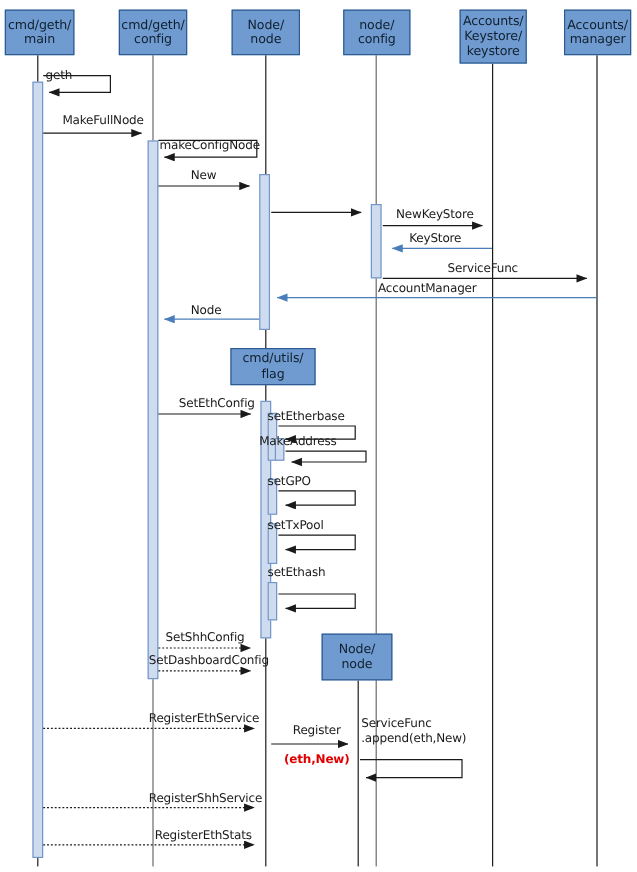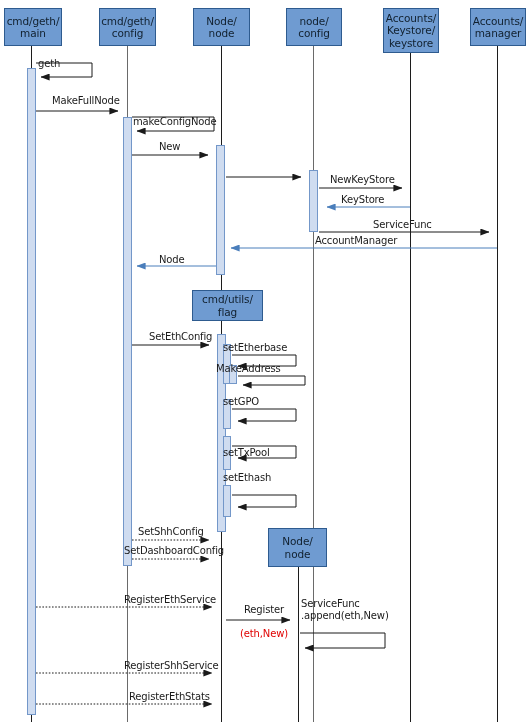--- a/index.html
+++ b/index.html
@@ -50,21 +50,21 @@
   
   .mlabel{
     position:absolute;
     font-size:10px;
     line-height:12px;
     color:#1a1a1a;
     white-space:pre-line;
     letter-spacing:-0.15px;
   }
   .mlabel.ctr{text-align:center;}
-  .red{color:#e00000;}
+  .red{color:#e00000;font-weight:bold;}
   
   #arrows{
     position:absolute;
     left:0;top:0;
     width:531px;height:727px;
     pointer-events:none;
   }
 </style>
 </head>
 <body>
@@ -231,21 +231,21 @@
   <div class="mlabel" style="left:159px;top:254px;">Node</div>
 
   <div class="mlabel" style="left:137px;top:331px;margin-left:12px;">SetEthConfig</div>
 
   <div class="mlabel" style="left:223px;top:342px;">setEtherbase</div>
 
   <div class="mlabel" style="left:216px;top:363px;">MakeAddress</div>
 
   <div class="mlabel" style="left:223px;top:396px;">setGPO</div>
 
-  <div class="mlabel" style="left:223px;top:433px;margin-top:14px;">setTxPool</div>
+  <div class="mlabel" style="left:223px;top:433px;">setTxPool</div>
 
   <div class="mlabel" style="left:223px;top:472px;">setEthash</div>
 
   <div class="mlabel" style="left:138px;top:526px;">SetShhConfig</div>
 
   <div class="mlabel" style="left:124px;top:545px;">SetDashboardConfig</div>
 
   <div class="mlabel" style="left:124px;top:594px;">RegisterEthService</div>
 
   <div class="mlabel ctr" style="left:233px;top:592px;width:62px;">

